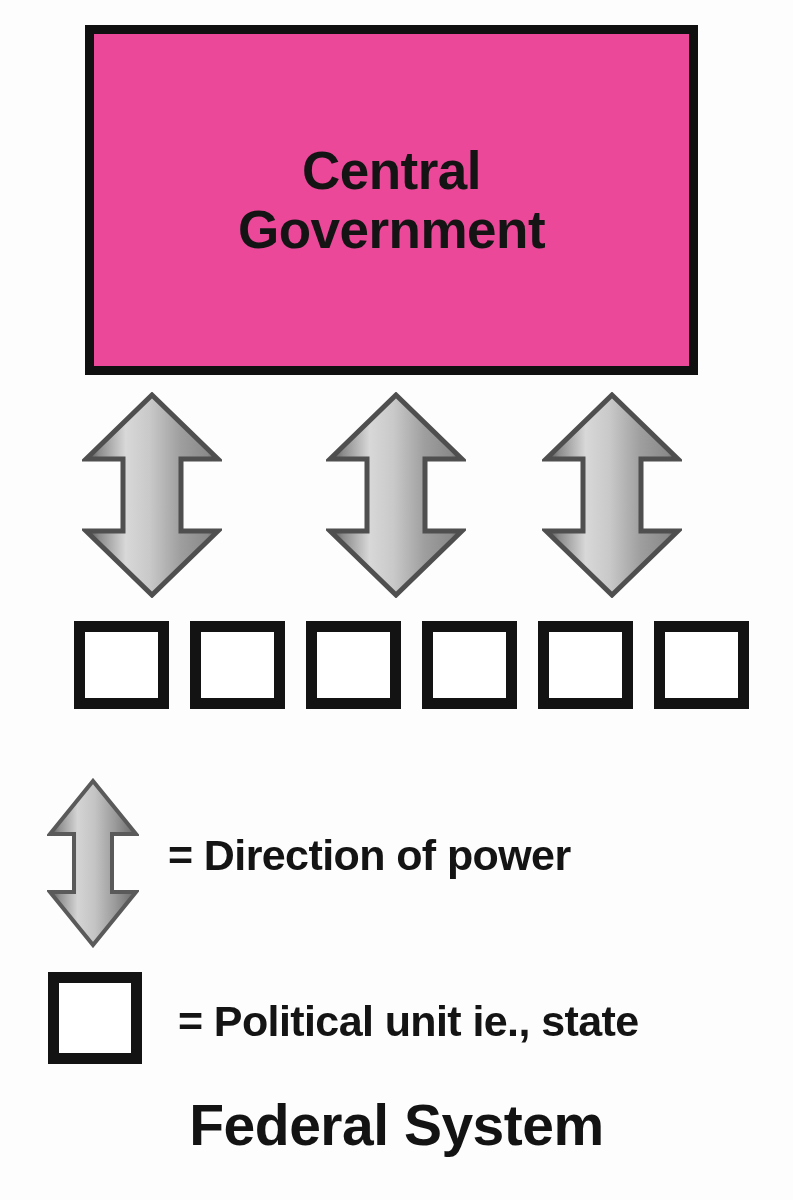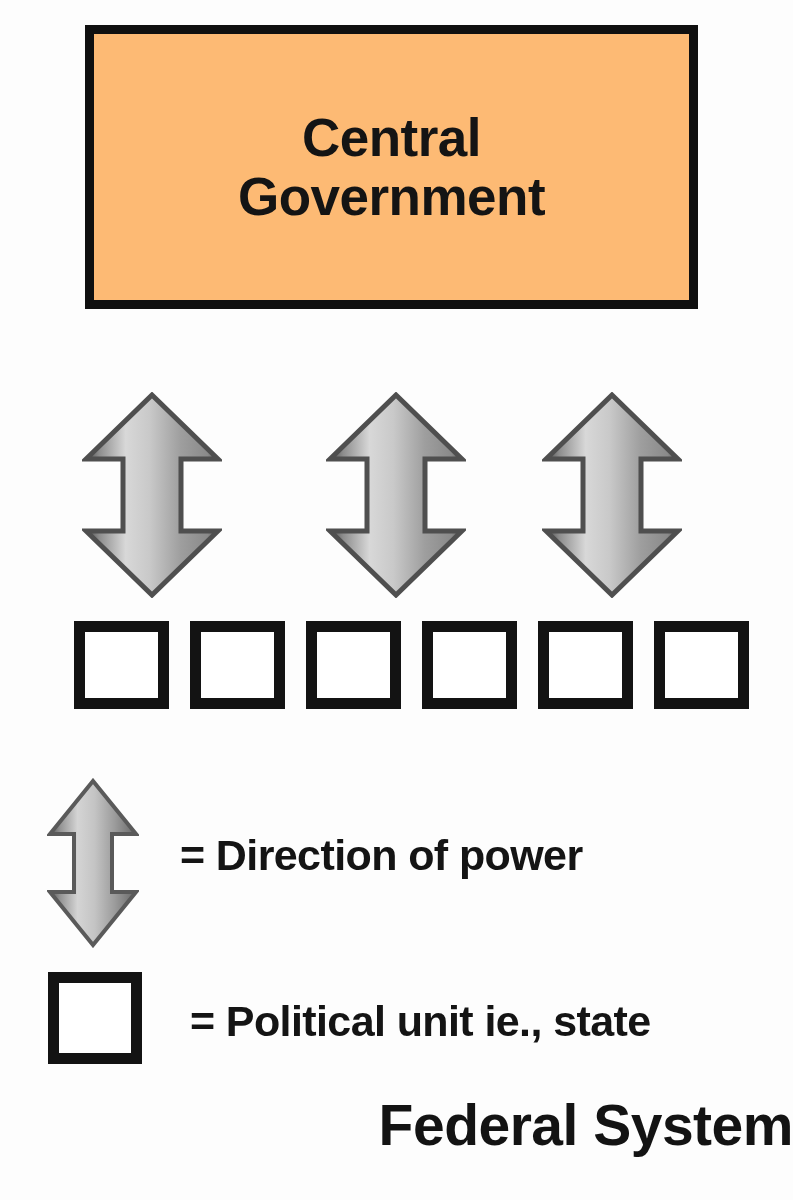--- a/index.html
+++ b/index.html
@@ -18,24 +18,24 @@
     background: #fdfdfd;
     overflow: hidden;
   }
 
   
   .central-box {
     position: absolute;
     left: 85px;
     top: 25px;
     width: 613px;
-    height: 284px;
+    height: 350px;
     box-sizing: border-box;
     border: 9px solid #101010;
-    background: #fdba74;
+    background: #ec4899;
     display: flex;
     align-items: center;
     justify-content: center;
   }
   .central-box-label {
     font-size: 53px;
     font-weight: bold;
     color: #141414;
     line-height: 1.12;
     text-align: center;
@@ -89,41 +89,40 @@
     height: 58px;
     display: flex;
     align-items: center;
   }
   .legend-text {
     font-size: 43px;
     font-weight: bold;
     color: #141414;
     letter-spacing: -0.6px;
     white-space: nowrap;
-    margin-left: 12px;
   }
 
   .legend-square {
     position: absolute;
     left: 48px;
     top: 972px;
     box-sizing: border-box;
     width: 94px;
     height: 92px;
     border: 11px solid #131313;
     background: #ffffff;
   }
 
   
   .caption {
     position: absolute;
     left: 0;
     top: 1092px;
     width: 793px;
-    text-align: right;
+    text-align: center;
     font-size: 57px;
     font-weight: bold;
     color: #131313;
     letter-spacing: -0.5px;
   }
 </style>
 </head>
 <body>
 
 <div id="diagram">

